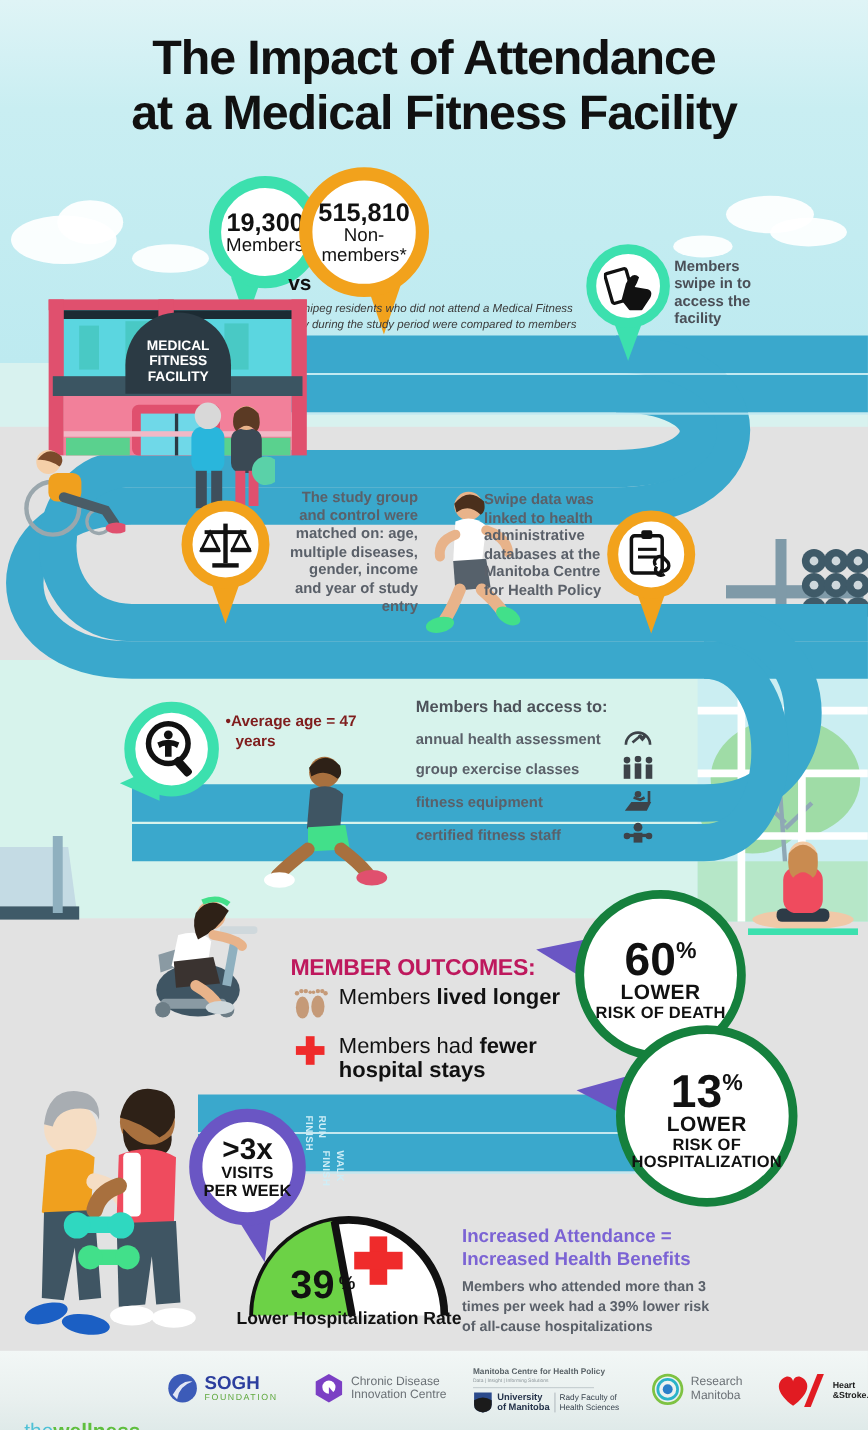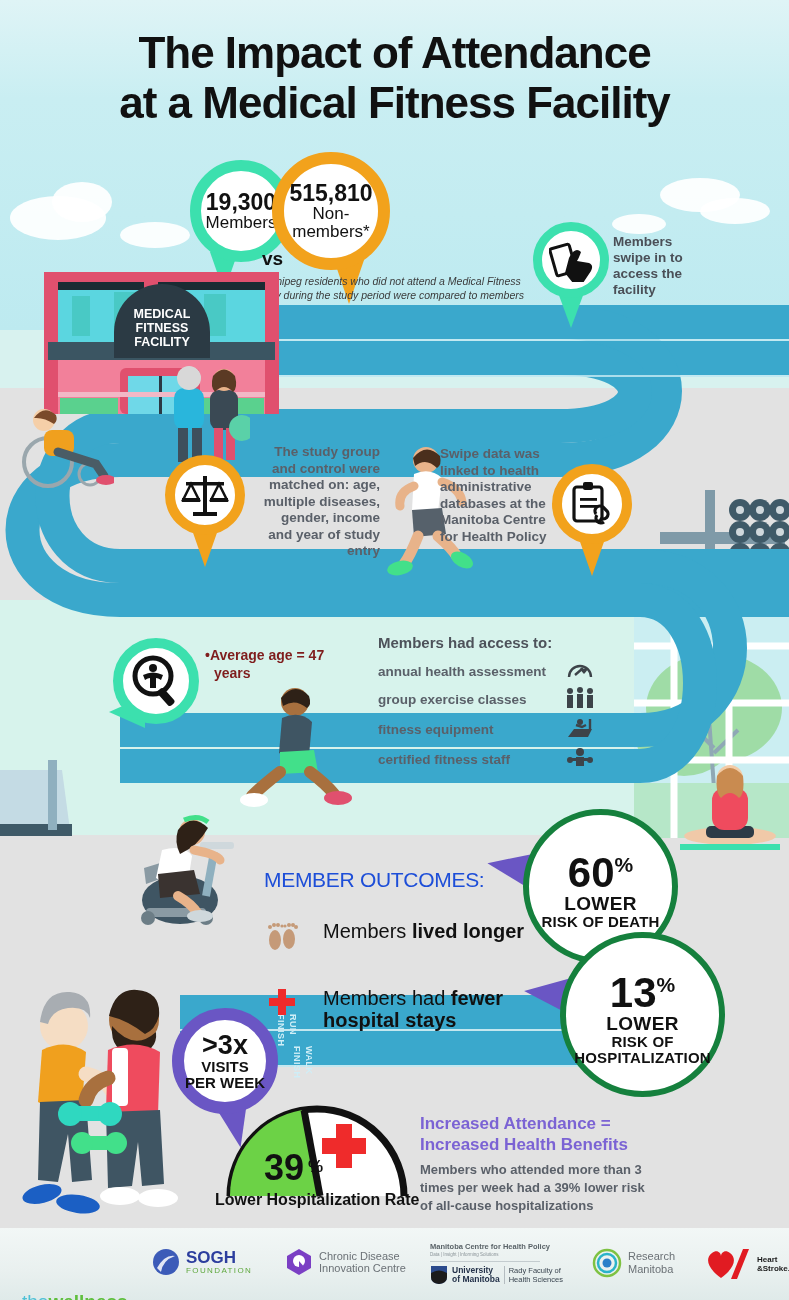--- a/index.html
+++ b/index.html
@@ -141,40 +141,40 @@
   #demo-list li:before { content:"\2022 "; }
 
   #access-block { position:absolute; left:378px; top:634px; width:220px; }
   #access-title { font-size:15px; font-weight:bold; color:#4d525a; margin-bottom:8px; }
   .access-row { display:flex; align-items:flex-start; justify-content:space-between;
     font-size:13.5px; font-weight:bold; color:#5a6069; line-height:26px; }
   .access-row .ic { width:36px; text-align:center; font-size:17px; color:#3d4349; }
 
   
   .pcircle { position:absolute; border-radius:50%; background:#fff;
-    border:6px solid #15803d; display:flex; flex-direction:column;
+    border:8px solid #15803d; display:flex; flex-direction:column;
     align-items:center; justify-content:center; text-align:center; }
   #circle-death { left:523px; top:809px; width:155px; height:155px; }
   #circle-hosp  { left:560px; top:932px; width:165px; height:165px; }
   .pct { font-size:42px; font-weight:bold; color:#111; line-height:42px; }
   .pct sup { font-size:21px; vertical-align:super; }
   .pc-sub1 { font-size:19px; font-weight:bold; color:#111; line-height:20px; letter-spacing:.4px;}
   .pc-sub2 { font-size:15px; font-weight:bold; color:#111; line-height:16px; letter-spacing:.2px;}
   .ptail { position:absolute; width:0; height:0; }
   #tail-death { left:487px; top:846px;
     border-top:22px solid transparent; border-bottom:22px solid transparent;
     border-right:56px solid #6a56c4; transform:rotate(10deg); }
   #tail-hosp { left:524px; top:972px;
     border-top:22px solid transparent; border-bottom:22px solid transparent;
     border-right:56px solid #6a56c4; transform:rotate(6deg); }
 
   
   #outcomes { position:absolute; left:264px; top:868px; width:280px; }
-  #outcomes-title { font-size:21px; font-weight:normal; color:#1d4ed8; letter-spacing:-.3px; }
-  .outcome-row { display:flex; align-items:flex-start; gap:23px; margin-top:28px; }
+  #outcomes-title { font-size:21px; font-weight:bold; color:#be185d; letter-spacing:-.3px; }
+  .outcome-row { display:flex; align-items:flex-start; gap:8px; margin-top:4px; }
   .outcome-ic { width:36px; flex:0 0 36px; text-align:center; font-size:30px; line-height:30px; }
   .outcome-txt { font-size:20px; color:#111; line-height:22px; }
   .outcome-txt b { font-weight:bold; }
 
   
   #pin-3x { position:absolute; left:172px; top:1008px; width:106px; height:140px; }
   #pin-3x .disc { width:106px; height:106px; border:12px solid #6a56c4; background:#fff;
     flex-direction:column; }
   #pin-3x .tail { left:48px; top:96px;
     border-left:16px solid transparent; border-right:16px solid transparent;

